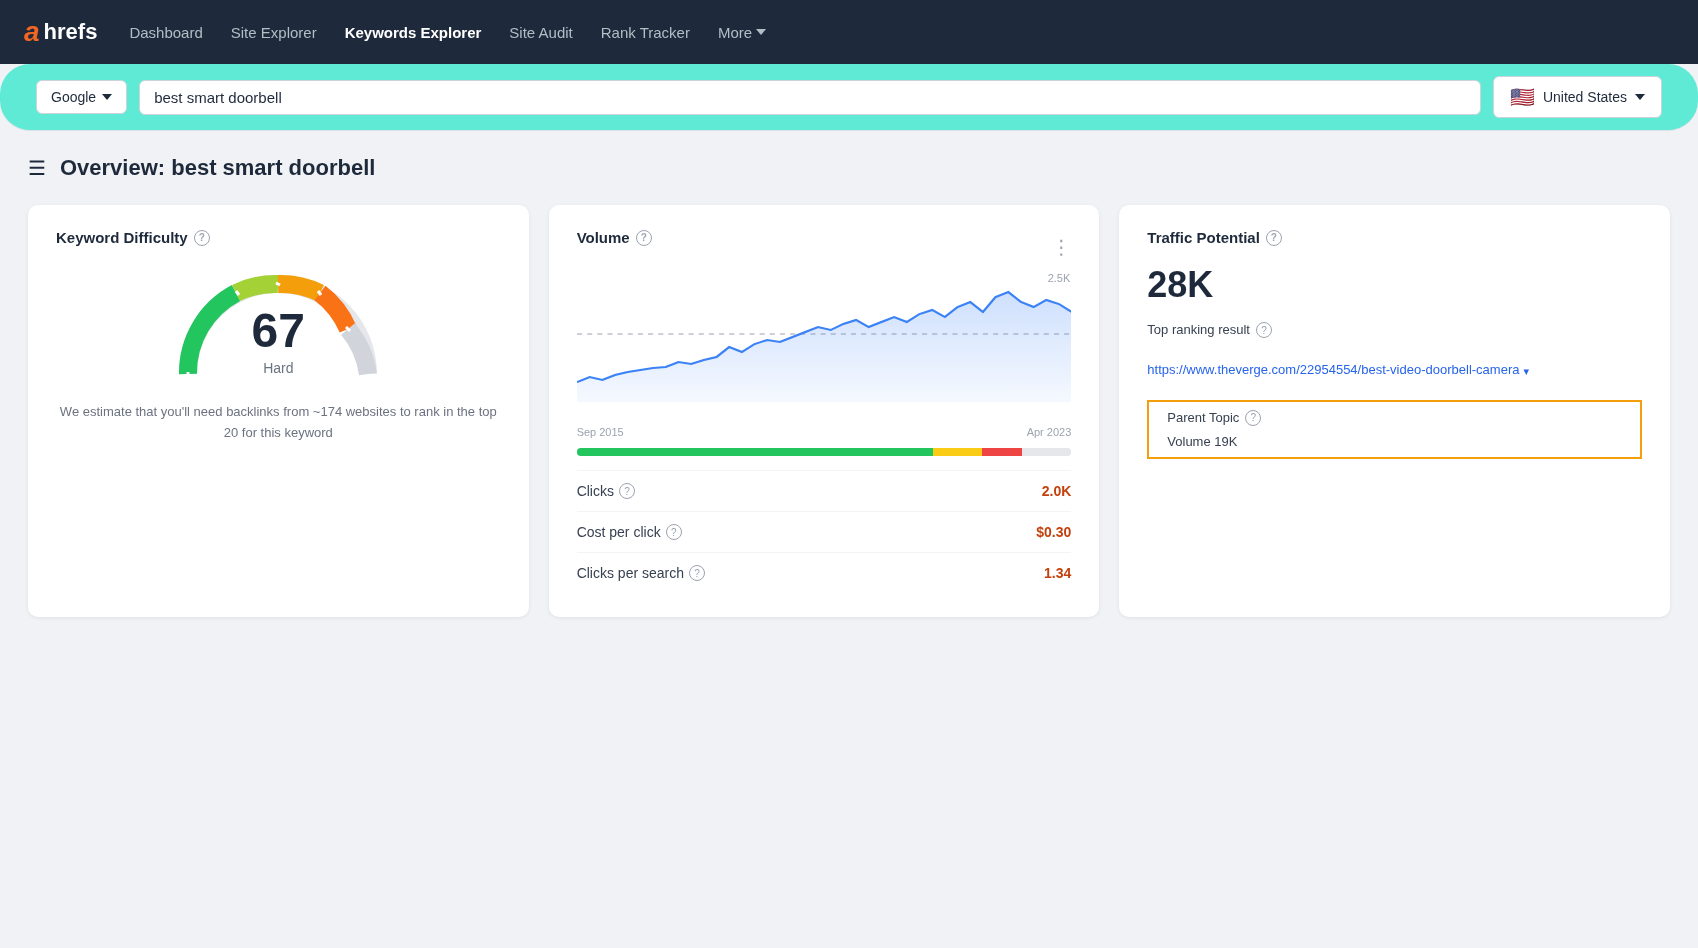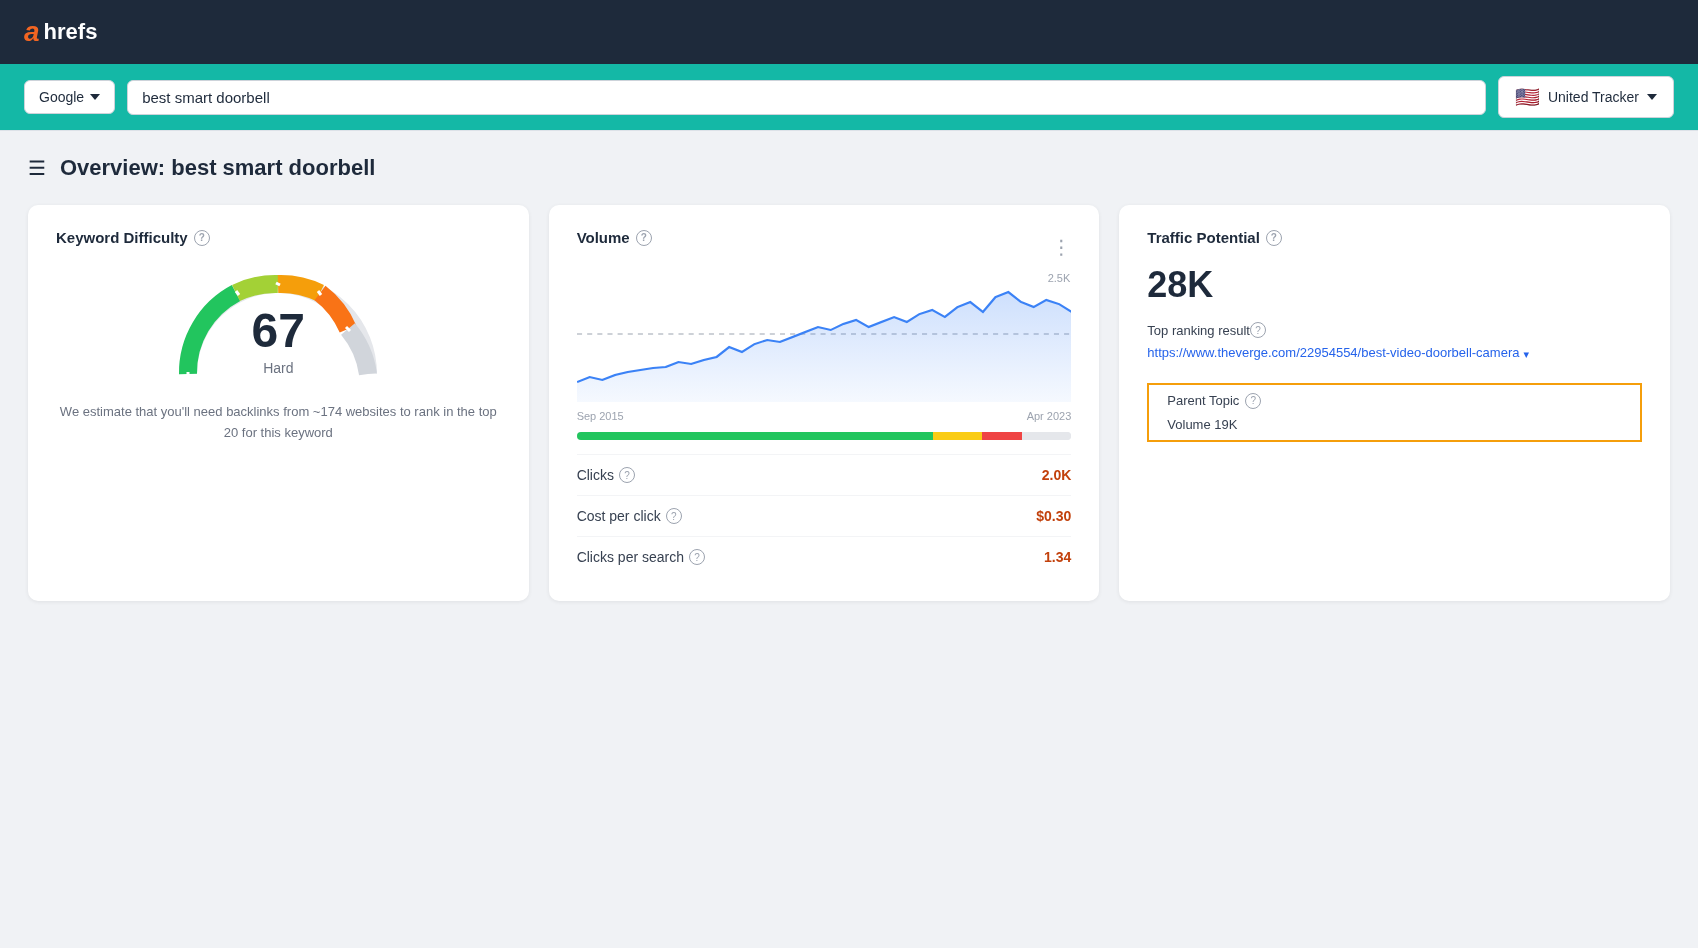--- a/index.html
+++ b/index.html
@@ -23,26 +23,27 @@
       text-decoration: none;
       font-size: 15px;
       cursor: pointer;
       white-space: nowrap;
     }
     .nav-link.active { color: #fff; font-weight: 600; }
     .nav-link-more { display: flex; align-items: center; gap: 4px; }
 
     
     .search-bar {
-      background: #14b8a6;
+      background: #5eead4;
       border-bottom: 1px solid #dde2e8;
-      padding: 12px 24px;
+      padding: 12px 36px;
       display: flex;
       align-items: center;
       gap: 12px;
+      border-radius: 30px;
     }
     .search-engine-btn {
       display: flex;
       align-items: center;
       gap: 6px;
       padding: 8px 14px;
       border: 1px solid #cdd3da;
       border-radius: 6px;
       background: #fff;
       cursor: pointer;
@@ -162,21 +163,21 @@
       right: 1px;
       top: 0;
       font-size: 11px;
       color: #9ca3af;
     }
     .chart-date-labels {
       display: flex;
       justify-content: space-between;
       font-size: 11px;
       color: #9ca3af;
-      margin-top: 4px;
+      margin-top: 20px;
     }
     .progress-bar-wrap {
       display: flex;
       height: 8px;
       border-radius: 4px;
       overflow: hidden;
       margin: 10px 0 14px;
       background: #e5e7eb;
     }
     .pb-green { background: #22c55e; width: 72%; }
@@ -194,22 +195,23 @@
     }
     .metric-label { color: #374151; display: flex; align-items: center; gap: 5px; }
     .metric-value { font-weight: 700; color: #c2410c; }
 
     
     .tp-number { font-size: 36px; font-weight: 700; color: #1e2a3b; margin-bottom: 16px; }
     .top-ranking-label {
       font-size: 13px;
       color: #374151;
       display: flex;
-      align-items: center;
-      margin-bottom: 5px;
+      align-items: flex-start;
+      gap: 6px;
+      margin-bottom: 22px;
     }
     .top-ranking-url {
       font-size: 13px;
       color: #2563eb;
       text-decoration: none;
       line-height: 1.5;
       cursor: pointer;
       display: flex;
       align-items: flex-end;
       gap: 4px;
@@ -253,32 +255,43 @@
       vertical-align: middle;
     }
   </style>
 </head>
 <body>
 
 <nav class="navbar">
   <div class="logo">
     <span class="logo-a">a</span>
     <span class="logo-hrefs">hrefs</span>
+  </div>
+  <div class="nav-links">
+    <a class="nav-link">Dashboard</a>
+    <a class="nav-link">Site Explorer</a>
+    <a class="nav-link active">Keywords Explorer</a>
+    <a class="nav-link">Site Audit</a>
+    <a class="nav-link">Rank Tracker</a>
+    <a class="nav-link nav-link-more">
+      <span>More</span>
+      <span class="arrow-down" style="color:#b0bec5"></span>
+    </a>
   </div>
 </nav>
 
 <div class="search-bar">
   <button class="search-engine-btn">
     <span>Google</span>
     <span class="arrow-down"></span>
   </button>
   <input class="search-input-wrap" type="text" value="best smart doorbell" style="">
   <button class="country-btn">
     <span class="flag">🇺🇸</span>
-    <span>United Tracker</span>
+    <span>United States</span>
     <span class="arrow-down"></span>
   </button>
 </div>
 
 <div class="page-content">
 
   <div class="page-header">
     <span class="hamburger">☰</span>
     <h1 class="page-title">Overview: best smart doorbell</h1>
   </div>

